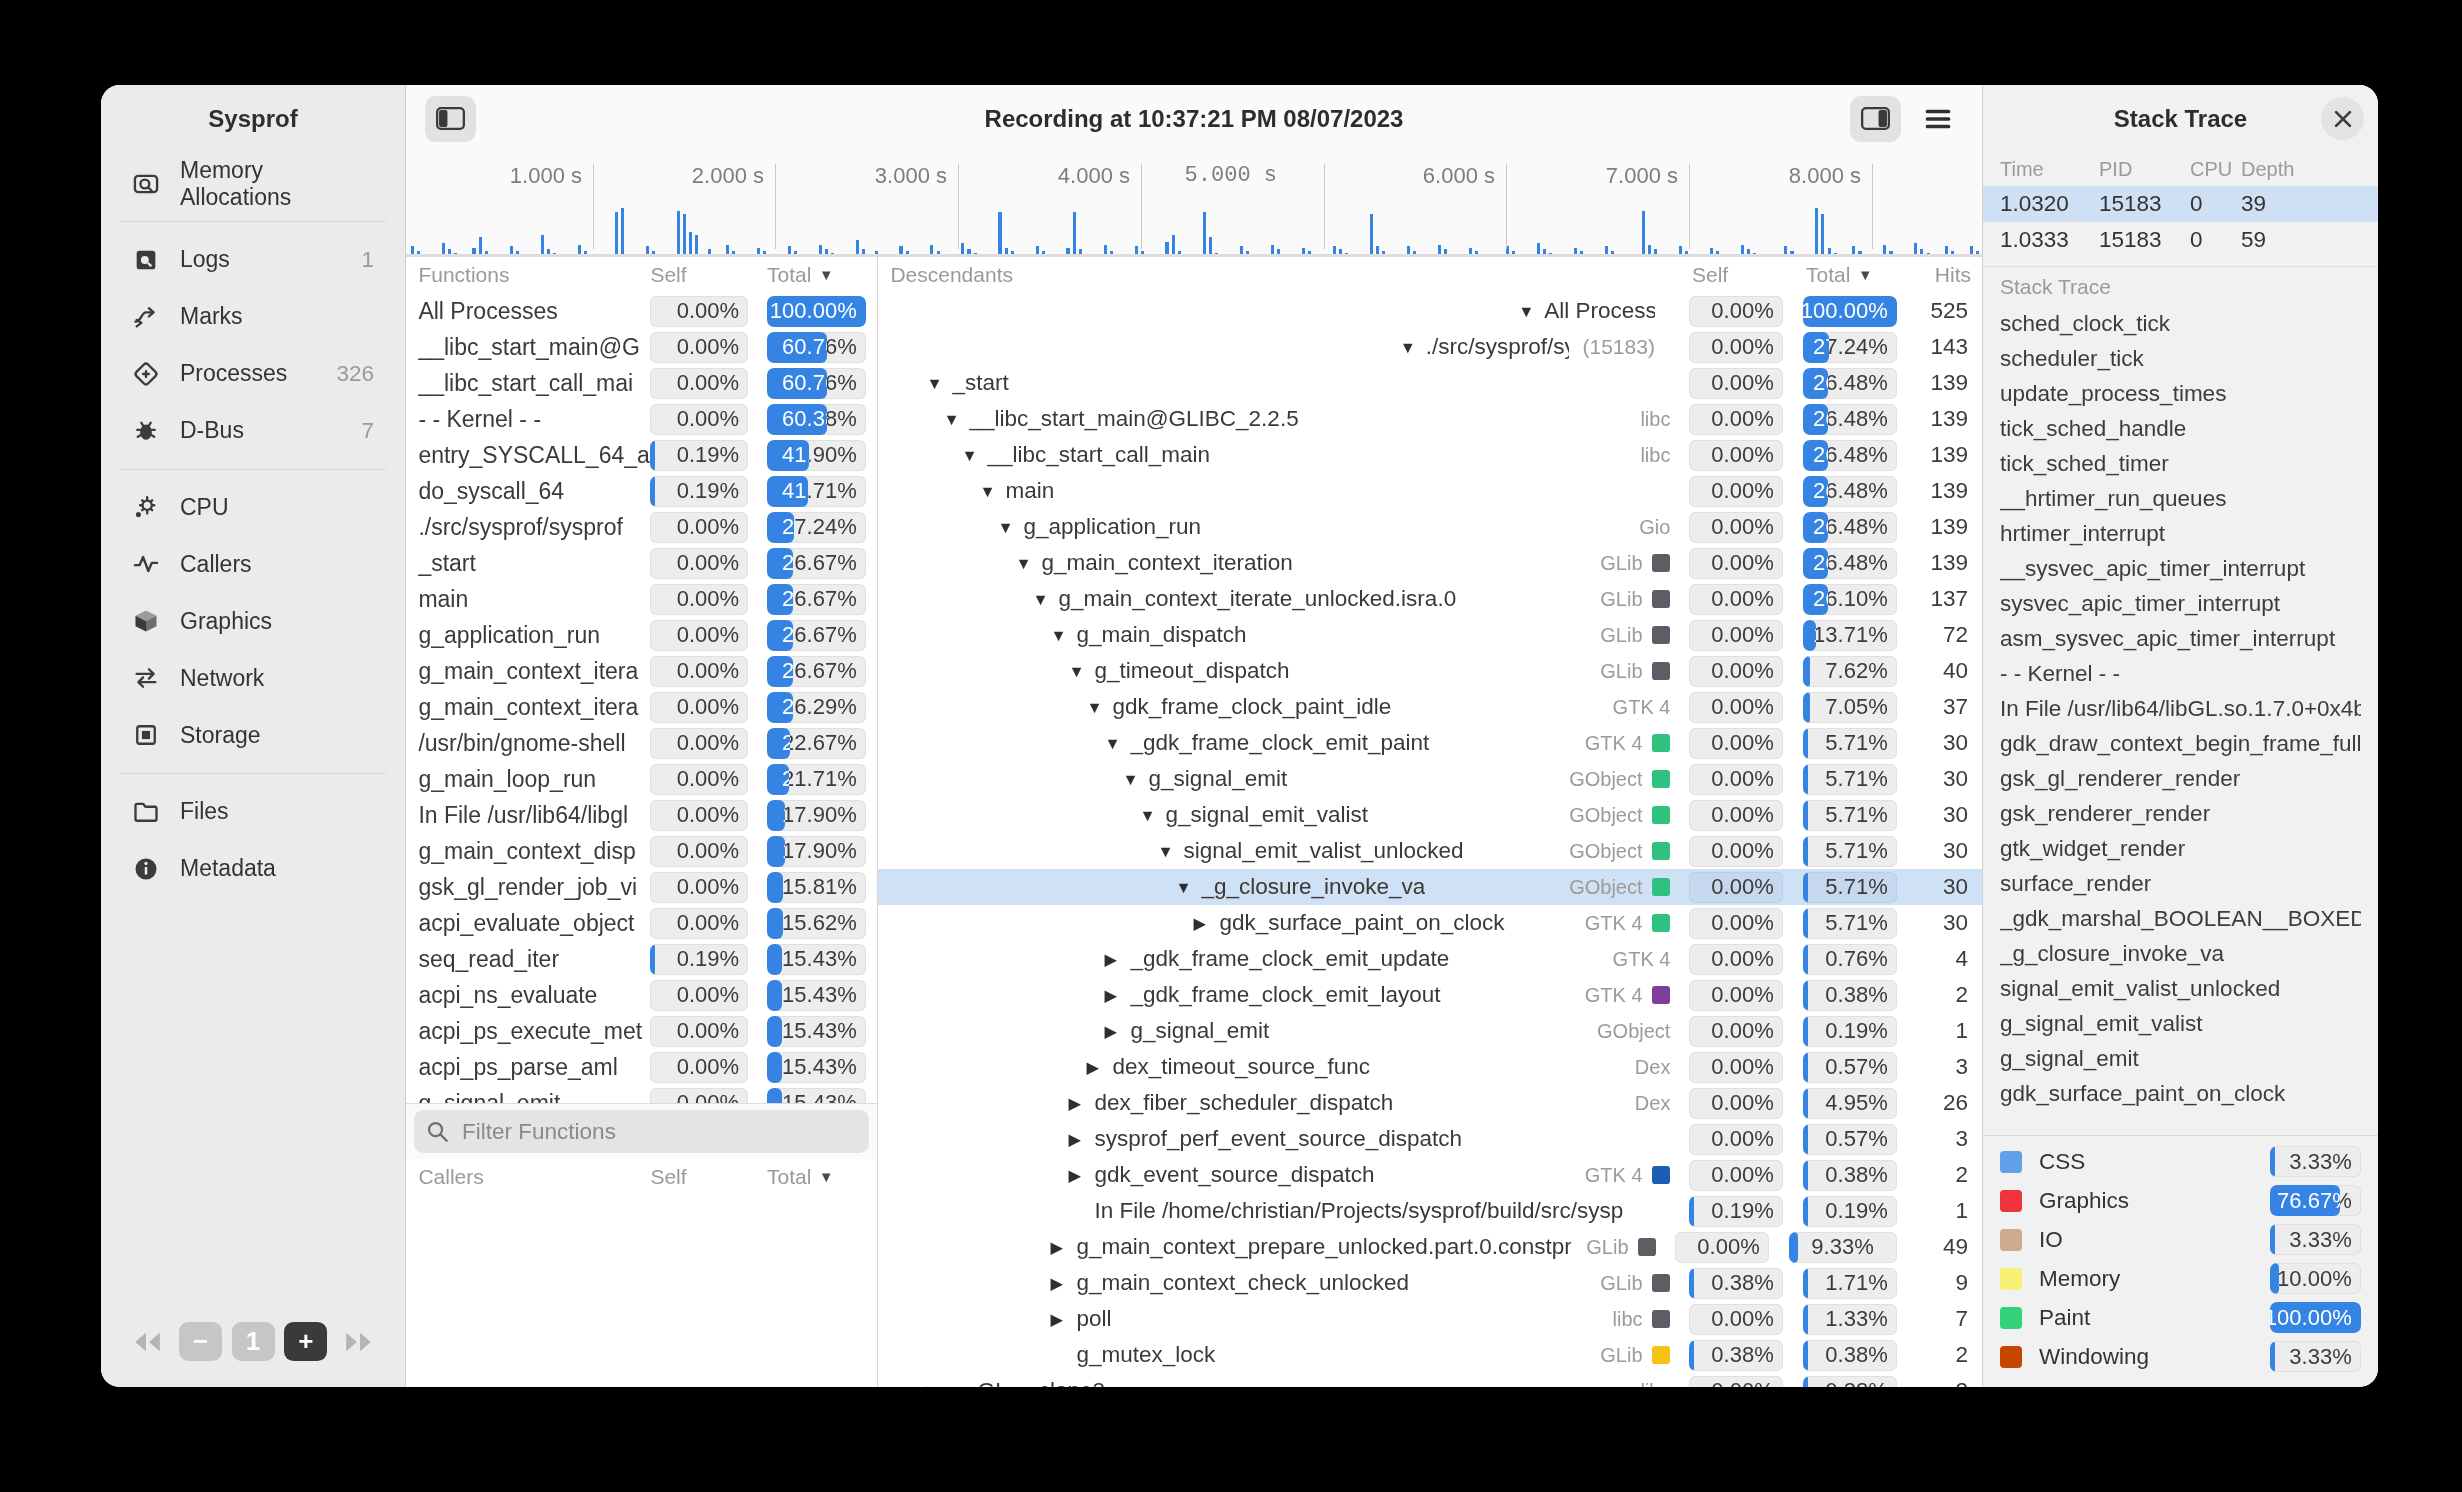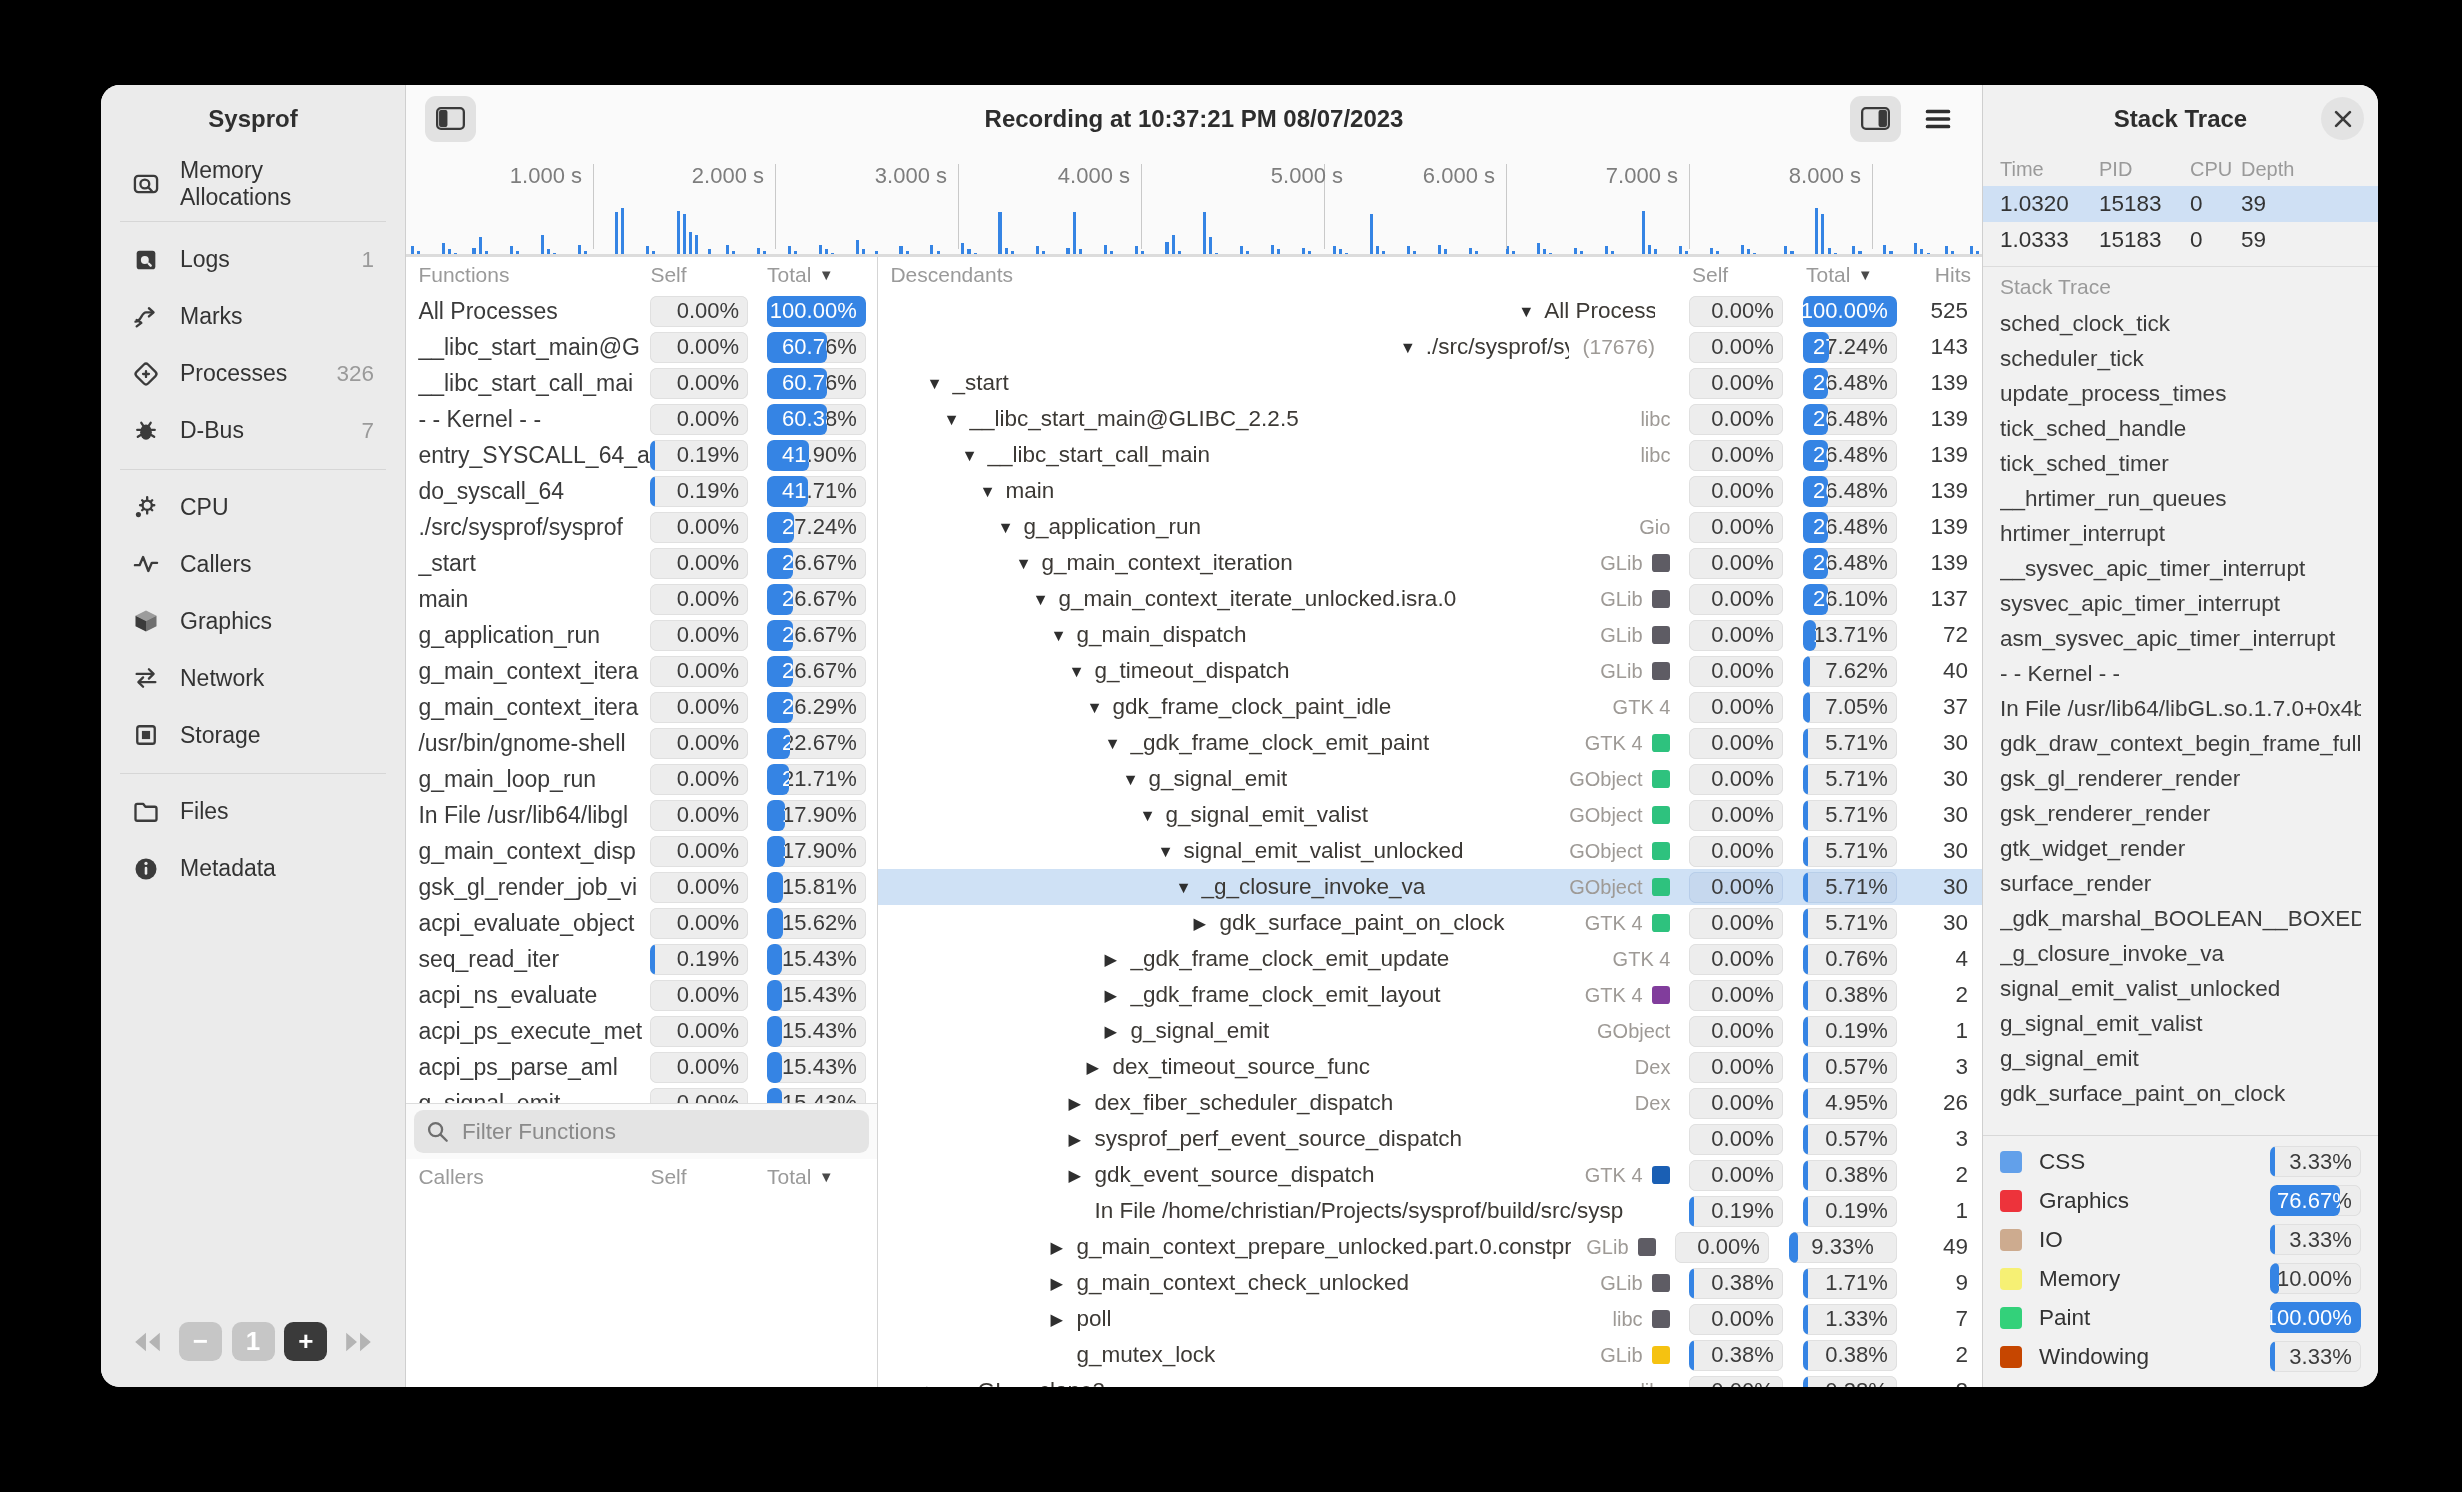--- a/index.html
+++ b/index.html
@@ -275,21 +275,21 @@
         <div class="ruler" id="ruler">
             <div class="tickline" style="left: 187px;"></div>
             <div class="ticklabel" style="left: 187px;">1.000 s</div>
             <div class="tickline" style="left: 369px;"></div>
             <div class="ticklabel" style="left: 369px;">2.000 s</div>
             <div class="tickline" style="left: 552px;"></div>
             <div class="ticklabel" style="left: 552px;">3.000 s</div>
             <div class="tickline" style="left: 735px;"></div>
             <div class="ticklabel" style="left: 735px;">4.000 s</div>
             <div class="tickline" style="left: 918px;"></div>
-            <div class="ticklabel" style="left: 948px;">5.000 s</div>
+            <div class="ticklabel" style="left: 882px; font-family: Liberation Mono, monospace;">5.000 s</div>
             <div class="tickline" style="left: 1100px;"></div>
             <div class="ticklabel" style="left: 1100px;">6.000 s</div>
             <div class="tickline" style="left: 1283px;"></div>
             <div class="ticklabel" style="left: 1283px;">7.000 s</div>
             <div class="tickline" style="left: 1466px;"></div>
             <div class="ticklabel" style="left: 1466px;">8.000 s</div>
           </div>
         <div class="waveform" id="waveform">
             <div class="wbar" style="height: 7.7px;"></div>
             <div class="wbar" style="height: 3.1px;"></div>
@@ -926,21 +926,21 @@
                   </div>
                 </div>
                 <span class="gap22"></span>
                 <span class="hits">525</span>
               </div>
               <div class="trow">
                 <div class="bgpill" style="left: 28px; width: 689px;"></div>
                 <span style="width: 18px; flex: 0 0 auto;"></span>
                 <span class="expander">▼</span>
                 <span class="tname">./src/sysprof/sysprof</span>
-                <span style="font-size: 21px; color: rgb(158, 154, 150); margin-left: 14px; flex: 0 0 auto;">(17676)</span>
+                <span style="font-size: 21px; color: rgb(158, 154, 150); margin-left: 14px; flex: 0 0 auto;">(15183)</span>
                 <span class="tlib"></span>
                 <span class="gap24"></span>
                 <div class="pill" style="width: 94px;">
                   <span class="ptxt" style="width: 94px;">0.00%</span>
                 </div>
                 <span class="gap26"></span>
                 <div class="pill" style="width: 94px;">
                   <span class="ptxt" style="width: 94px;">27.24%</span>
                   <div class="pfill" style="width: 26px;">
                     <span class="ptxt" style="width: 94px;">27.24%</span>

